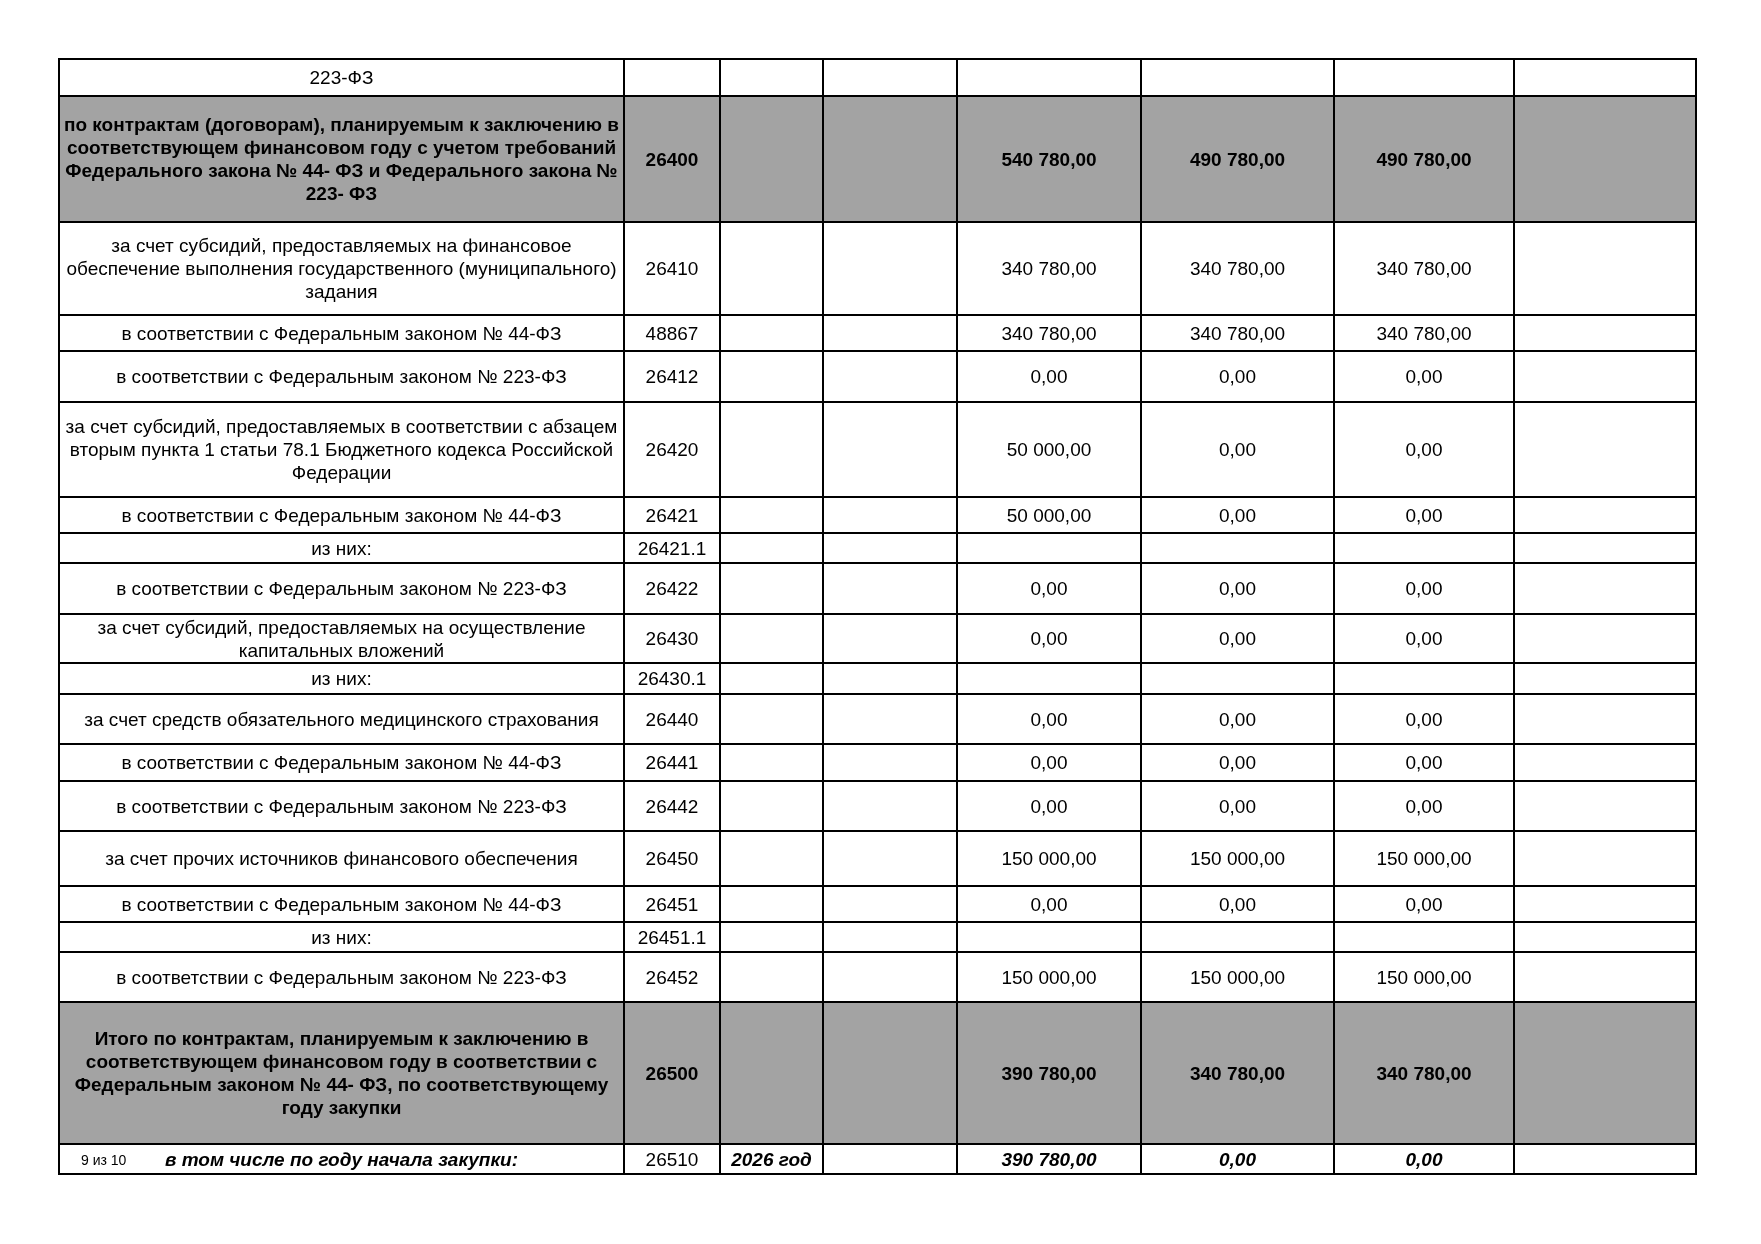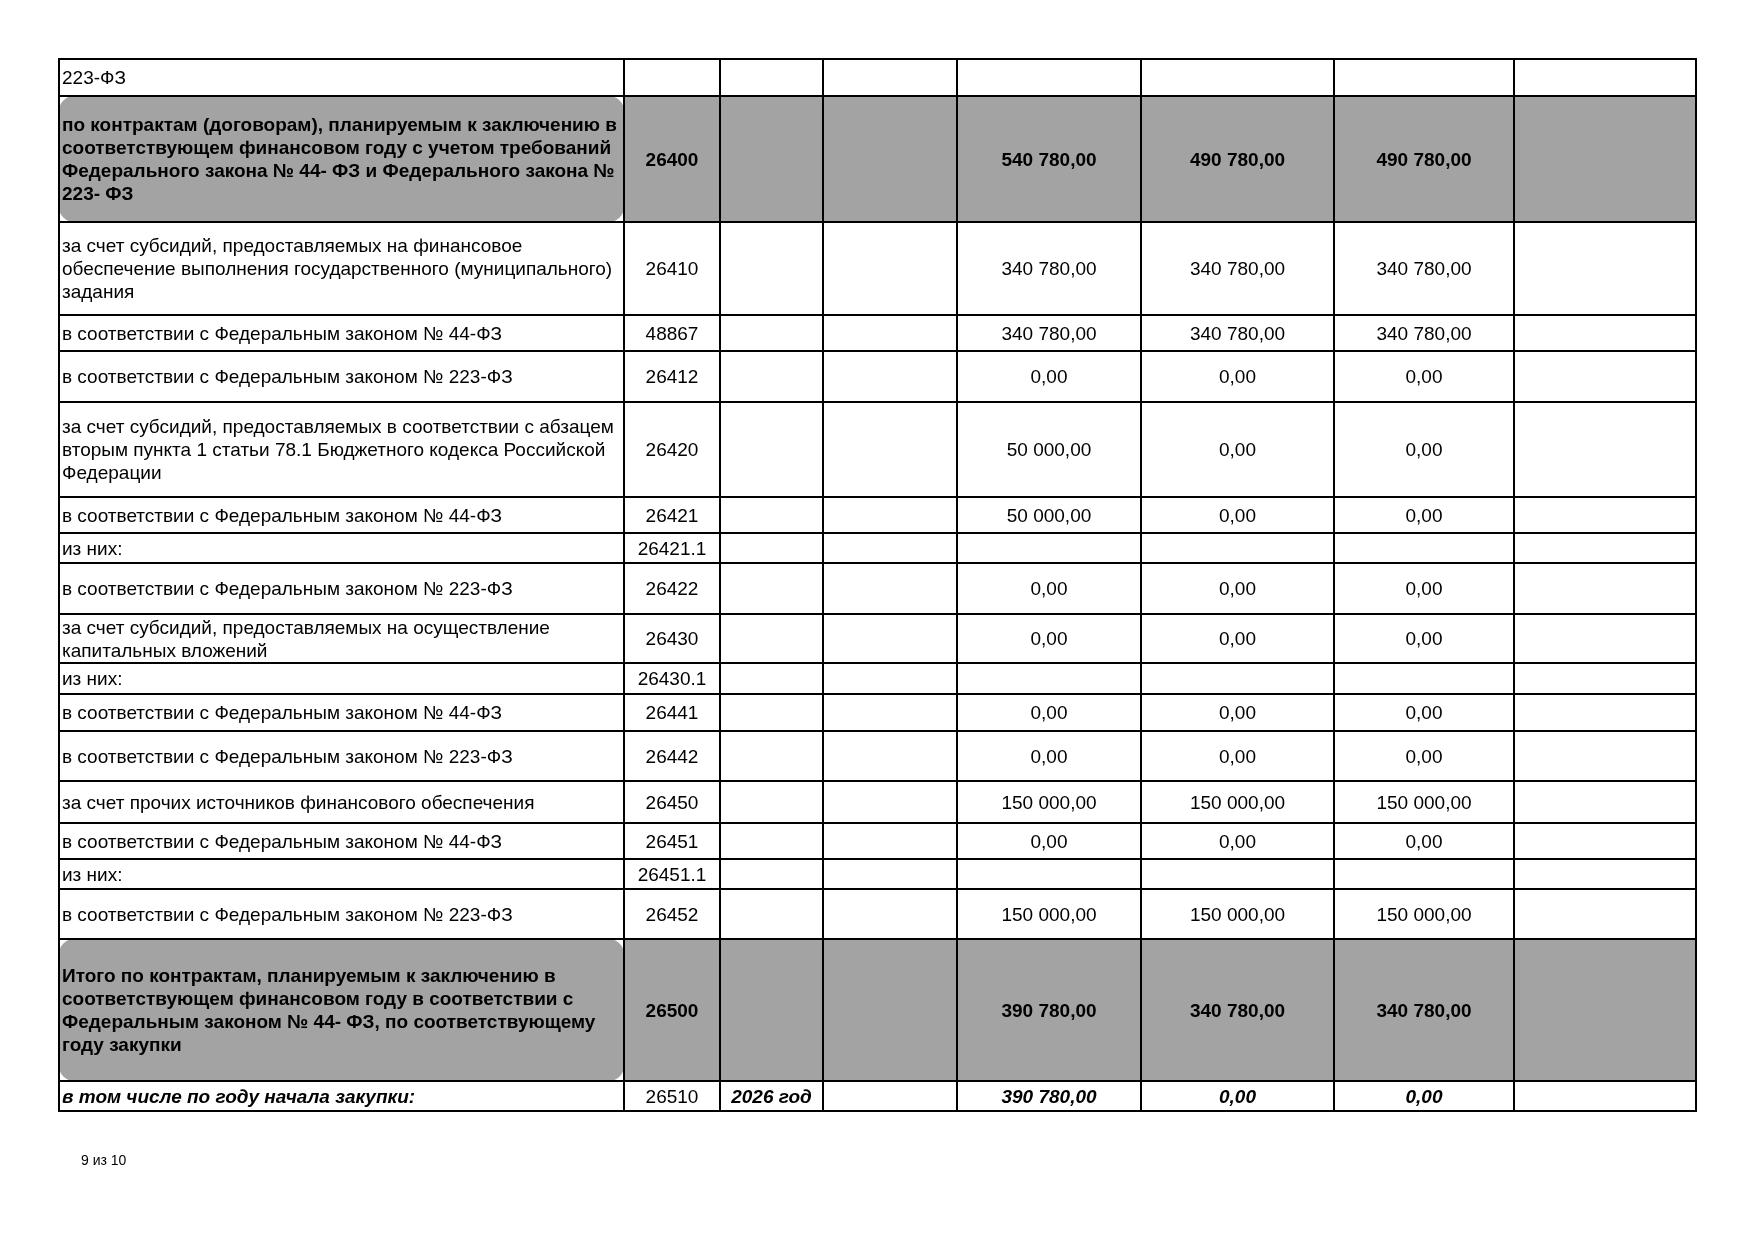--- a/index.html
+++ b/index.html
@@ -2,21 +2,21 @@
 <html><head>
 <meta charset="utf-8">
 <style>
   html, body { margin: 0; padding: 0; background: #ffffff; }
   body { width: 1761px; height: 1244px; position: relative; overflow: hidden;
          font-family: "Liberation Sans", sans-serif; color: #000; }
   table.grid { position: absolute; left: 58px; top: 58px; border-collapse: collapse;
                table-layout: fixed; font-size: 19px; line-height: 23px; }
   table.grid td { border: 2px solid #000; padding: 0 2px; vertical-align: middle;
                   overflow: hidden; box-sizing: border-box; }
-  td.desc { text-align: left; padding-left: 1px; border-radius: 15px; }
+  td.desc { text-align: center; padding-left: 1px; }
   td.code, td.num, td.year { text-align: center; }
   tr.hl td { background: #a3a3a3; font-weight: bold; }
   tr.it td.desc, tr.it td.year, tr.it td.num { font-weight: bold; font-style: italic; }
   td.first { padding-left: 6px; }
   .page-num { position: absolute; left: 81px; top: 1152px; font-size: 14px; }
 </style>
 </head>
 <body>
 
 <table class="grid">
@@ -134,41 +134,51 @@
       <tr style="height: 31px;">
         <td class="desc">из них:</td>
         <td class="code">26430.1</td>
         <td class="year"></td>
         <td class="num"></td>
         <td class="num"></td>
         <td class="num"></td>
         <td class="num"></td>
         <td class="num"></td>
       </tr>
+      <tr style="height: 50px;">
+        <td class="desc">за счет средств обязательного медицинского страхования</td>
+        <td class="code">26440</td>
+        <td class="year"></td>
+        <td class="num"></td>
+        <td class="num">0,00</td>
+        <td class="num">0,00</td>
+        <td class="num">0,00</td>
+        <td class="num"></td>
+      </tr>
       <tr style="height: 37px;">
         <td class="desc">в соответствии с Федеральным законом № 44-ФЗ</td>
         <td class="code">26441</td>
         <td class="year"></td>
         <td class="num"></td>
         <td class="num">0,00</td>
         <td class="num">0,00</td>
         <td class="num">0,00</td>
         <td class="num"></td>
       </tr>
       <tr style="height: 50px;">
         <td class="desc">в соответствии с Федеральным законом № 223-ФЗ</td>
         <td class="code">26442</td>
         <td class="year"></td>
         <td class="num"></td>
         <td class="num">0,00</td>
         <td class="num">0,00</td>
         <td class="num">0,00</td>
         <td class="num"></td>
       </tr>
-      <tr style="height: 42px;">
+      <tr style="height: 55px;">
         <td class="desc">за счет прочих источников финансового обеспечения</td>
         <td class="code">26450</td>
         <td class="year"></td>
         <td class="num"></td>
         <td class="num">150 000,00</td>
         <td class="num">150 000,00</td>
         <td class="num">150 000,00</td>
         <td class="num"></td>
       </tr>
       <tr style="height: 36px;">

